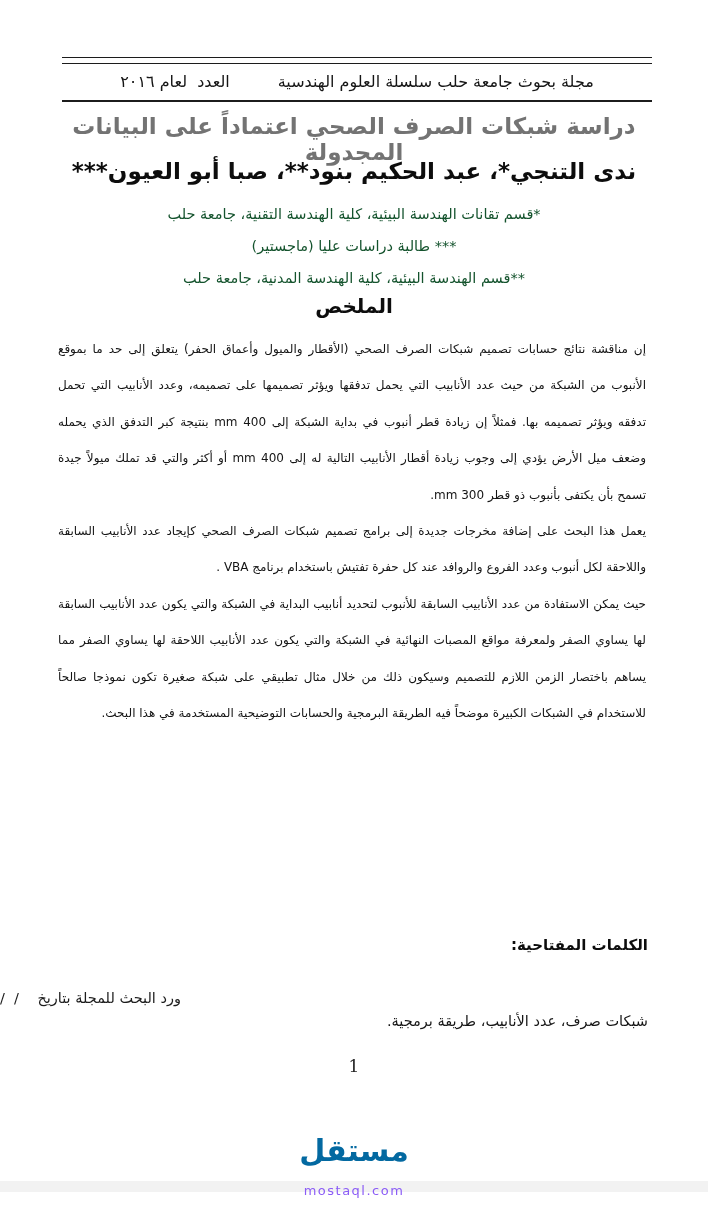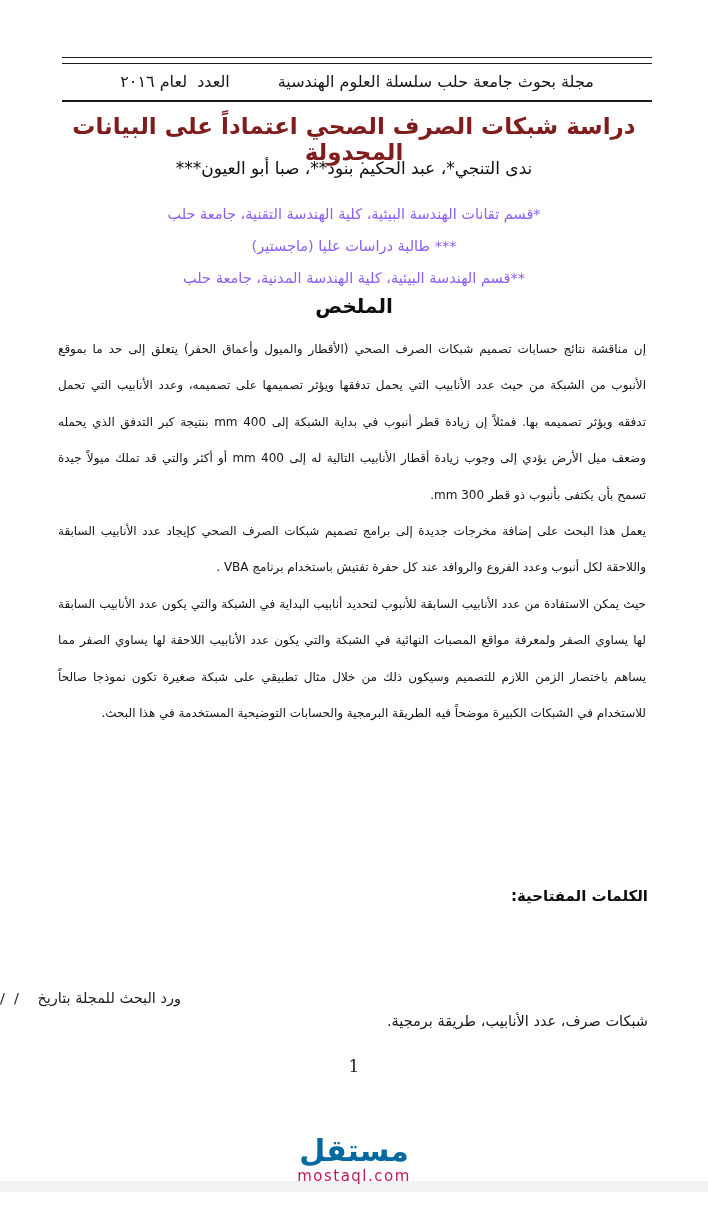--- a/index.html
+++ b/index.html
@@ -42,43 +42,43 @@
   }
   .paper-title {
     position: absolute;
     top: 113px;
     left: 30px;
     right: 30px;
     direction: rtl;
     text-align: center;
     font-size: 23px;
     font-weight: bold;
-    color: #7f1d1d;
+    color: #737373;
   }
   .authors {
     position: absolute;
     top: 158px;
     left: 30px;
     right: 30px;
     direction: rtl;
     text-align: center;
-    font-size: 17px;
-    font-weight: normal;
+    font-size: 23px;
+    font-weight: bold;
     color: #0d0d0d;
   }
   .affiliations {
     position: absolute;
     top: 198px;
     left: 30px;
     right: 30px;
     direction: rtl;
     text-align: center;
     font-size: 14.5px;
     line-height: 32px;
-    color: #8b5cf6;
+    color: #14532d;
   }
   .abstract-heading {
     position: absolute;
     top: 294px;
     left: 0;
     width: 100%;
     direction: rtl;
     text-align: center;
     font-size: 20px;
     font-weight: bold;
@@ -91,21 +91,21 @@
     right: 62px;
     direction: rtl;
     text-align: justify;
     font-size: 12px;
     line-height: 36.4px;
     color: #141414;
   }
   .abstract-body p { margin: 0; }
   .keywords-heading {
     position: absolute;
-    top: 887px;
+    top: 936px;
     right: 60px;
     direction: rtl;
     font-size: 15px;
     font-weight: bold;
     color: #0d0d0d;
   }
   .keywords-text {
     position: absolute;
     top: 1013px;
     right: 60px;
@@ -152,23 +152,23 @@
     line-height: 1;
     user-select: none;
   }
   .watermark-logo {
     font-size: 30px;
     font-weight: bold;
     color: #0369a1;
     direction: rtl;
   }
   .watermark-site {
-    margin-top: 3px;
-    font-size: 15px;
-    color: #be185d;
+    margin-top: 18px;
+    font-size: 13px;
+    color: #8b5cf6;
     letter-spacing: 1.5px;
   }
 </style>
 </head>
 <body>
 
 <div class="page">
 
   <div class="rule rule-top-1"></div>
   <div class="rule rule-top-2"></div>

